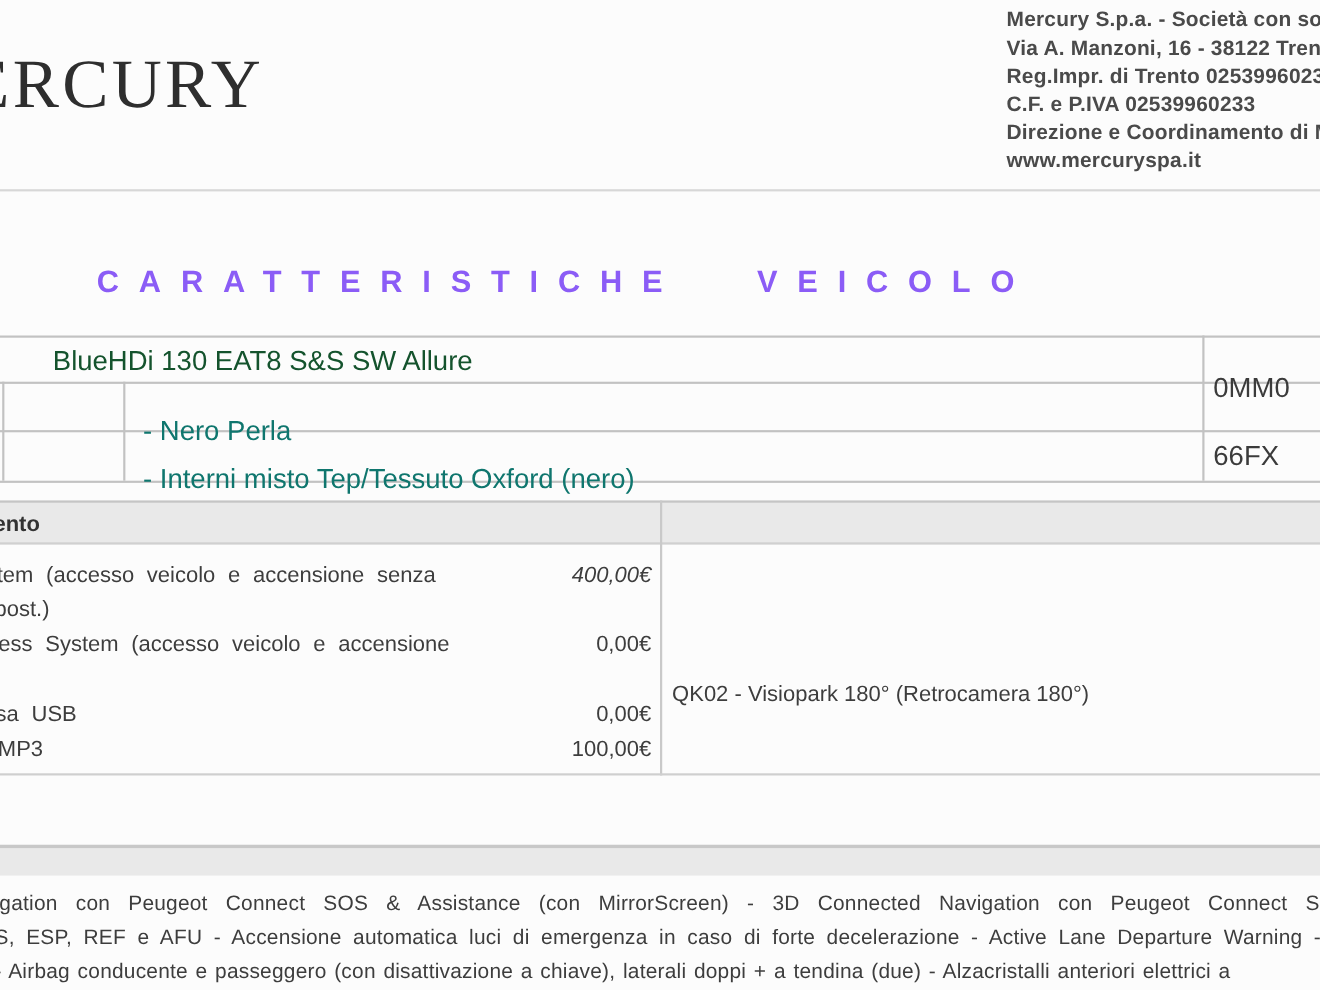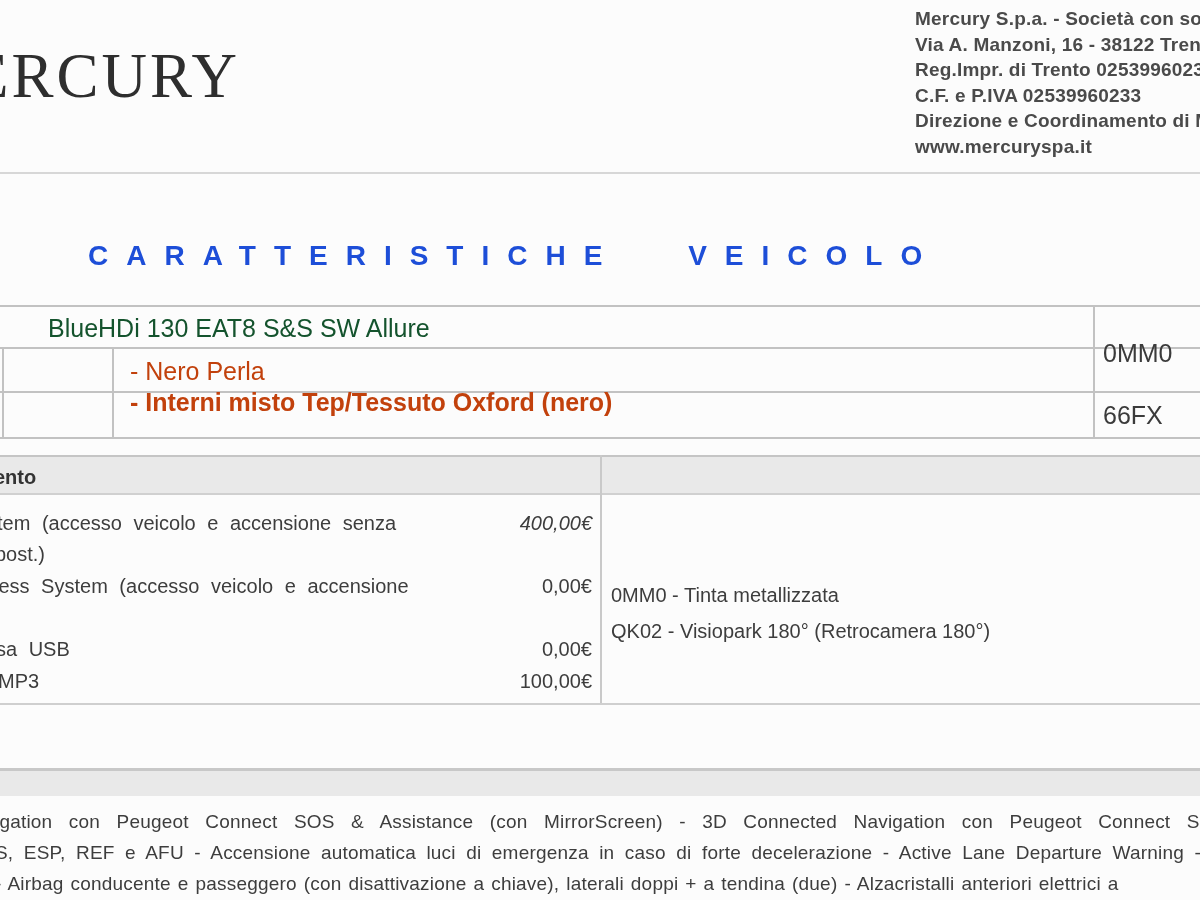--- a/index.html
+++ b/index.html
@@ -11,28 +11,28 @@
   
   .logo{top:40px;left:-30px;font-family:"Liberation Serif","DejaVu Serif",serif;
         font-size:63px;letter-spacing:3px;color:#2e2e2e;font-weight:400;}
   .tagline{top:114px;left:1px;font-size:30px;font-weight:700;color:#1e1e1e;letter-spacing:-0.5px;}
   .company{top:6px;left:915px;width:330px;font-size:19px;font-weight:700;color:#4a4a4a;
            line-height:25.5px;letter-spacing:0.2px;}
   .company div{white-space:nowrap;}
   .header-rule{top:172px;left:0;width:1200px;height:2px;background:#d7d7d7;}
 
   
-  .doc-title{top:240px;left:88px;font-size:28px;font-weight:700;color:#1d4ed8;
+  .doc-title{top:240px;left:88px;font-size:28px;font-weight:700;color:#8b5cf6;
              letter-spacing:18px;word-spacing:42px;}
 
   
   .hline{left:0;width:1200px;height:2px;background:#c2c2c2;}
   .vline{width:2px;background:#c2c2c2;}
   .model{top:314px;left:8px;font-size:25px;color:#14532d;margin-left:40px;}
-  .opt{left:130px;font-size:25px;color:#c2410c;}
+  .opt{left:130px;font-size:25px;color:#0f766e;margin-top:21px;}
   .code{left:1103px;font-size:25px;color:#3b3b3b;}
 
   
   .secbar1{top:455px;left:0;width:1200px;height:40px;background:#e9e9e9;
            border-top:2px solid #c5c5c5;border-bottom:2px solid #d0d0d0;box-sizing:border-box;}
   .seclabel{top:466px;left:-6px;font-size:20px;font-weight:700;color:#333;}
   .sec-vdiv{top:455px;left:600px;width:2px;height:250px;background:#c9c9c9;}
   .sec-bottom{top:703px;left:0;width:1200px;height:2px;background:#cfcfcf;}
 
   .eqtext{font-size:20px;color:#3d3d3d;word-spacing:6px;}
@@ -71,42 +71,41 @@
   <div class="abs hline" style="top:347px;"></div>
   <div class="abs hline" style="top:391px;"></div>
   <div class="abs hline" style="top:437px;"></div>
   <div class="abs vline" style="top:305px;left:1093px;height:132px;"></div>
   <div class="abs vline" style="top:347px;left:112px;height:90px;"></div>
   <div class="abs vline" style="top:347px;left:2px;height:90px;"></div>
 
   <div class="abs model">BlueHDi 130 EAT8 S&amp;S SW Allure</div>
   <div class="abs opt" style="top:357px;">- Nero Perla</div>
   <div class="abs code" style="top:339px;">0MM0</div>
-  <div class="abs opt" style="top:388px;font-weight:bold;">- Interni misto Tep/Tessuto Oxford (nero)</div>
+  <div class="abs opt" style="top:401px;">- Interni misto Tep/Tessuto Oxford (nero)</div>
   <div class="abs code" style="top:401px;">66FX</div>
 
   <div class="abs secbar1"></div>
   <div class="abs seclabel">ento</div>
   <div class="abs sec-vdiv"></div>
   <div class="abs sec-bottom"></div>
 
   <div class="abs eqtext" style="top:512px;left:-3px;">tem (accesso veicolo e accensione senza</div>
   <div class="abs eqtext" style="top:543px;left:-5px;">post.)</div>
   <div class="abs eqprice" style="top:512px;font-style:italic;">400,00€</div>
 
   <div class="abs eqtext" style="top:575px;left:-6px;">less System (accesso veicolo e accensione</div>
   <div class="abs eqprice" style="top:575px;">0,00€</div>
 
   <div class="abs eqtext" style="top:638px;left:-4px;">sa USB</div>
   <div class="abs eqprice" style="top:638px;">0,00€</div>
 
   <div class="abs eqtext" style="top:670px;left:-2px;">MP3</div>
   <div class="abs eqprice" style="top:670px;">100,00€</div>
 
-  <div class="abs eqright" style="top:584px;">0MM0 - Tinta metallizzata</div>
   <div class="abs eqright" style="top:620px;">QK02 - Visiopark 180° (Retrocamera 180°)</div>
 
   <div class="abs secbar2"></div>
 
   <div class="abs fline fline1" style="top:811px;">igation con Peugeot Connect SOS &amp; Assistance (con MirrorScreen) - 3D Connected Navigation con Peugeot Connect SOS</div>
   <div class="abs fline fline2" style="top:842px;">S, ESP, REF e AFU - Accensione automatica luci di emergenza in caso di forte decelerazione - Active Lane Departure Warning -</div>
   <div class="abs fline fline3" style="top:873px;">- Airbag conducente e passeggero (con disattivazione a chiave), laterali doppi + a tendina (due) - Alzacristalli anteriori elettrici a</div>
 
 </div>
 

